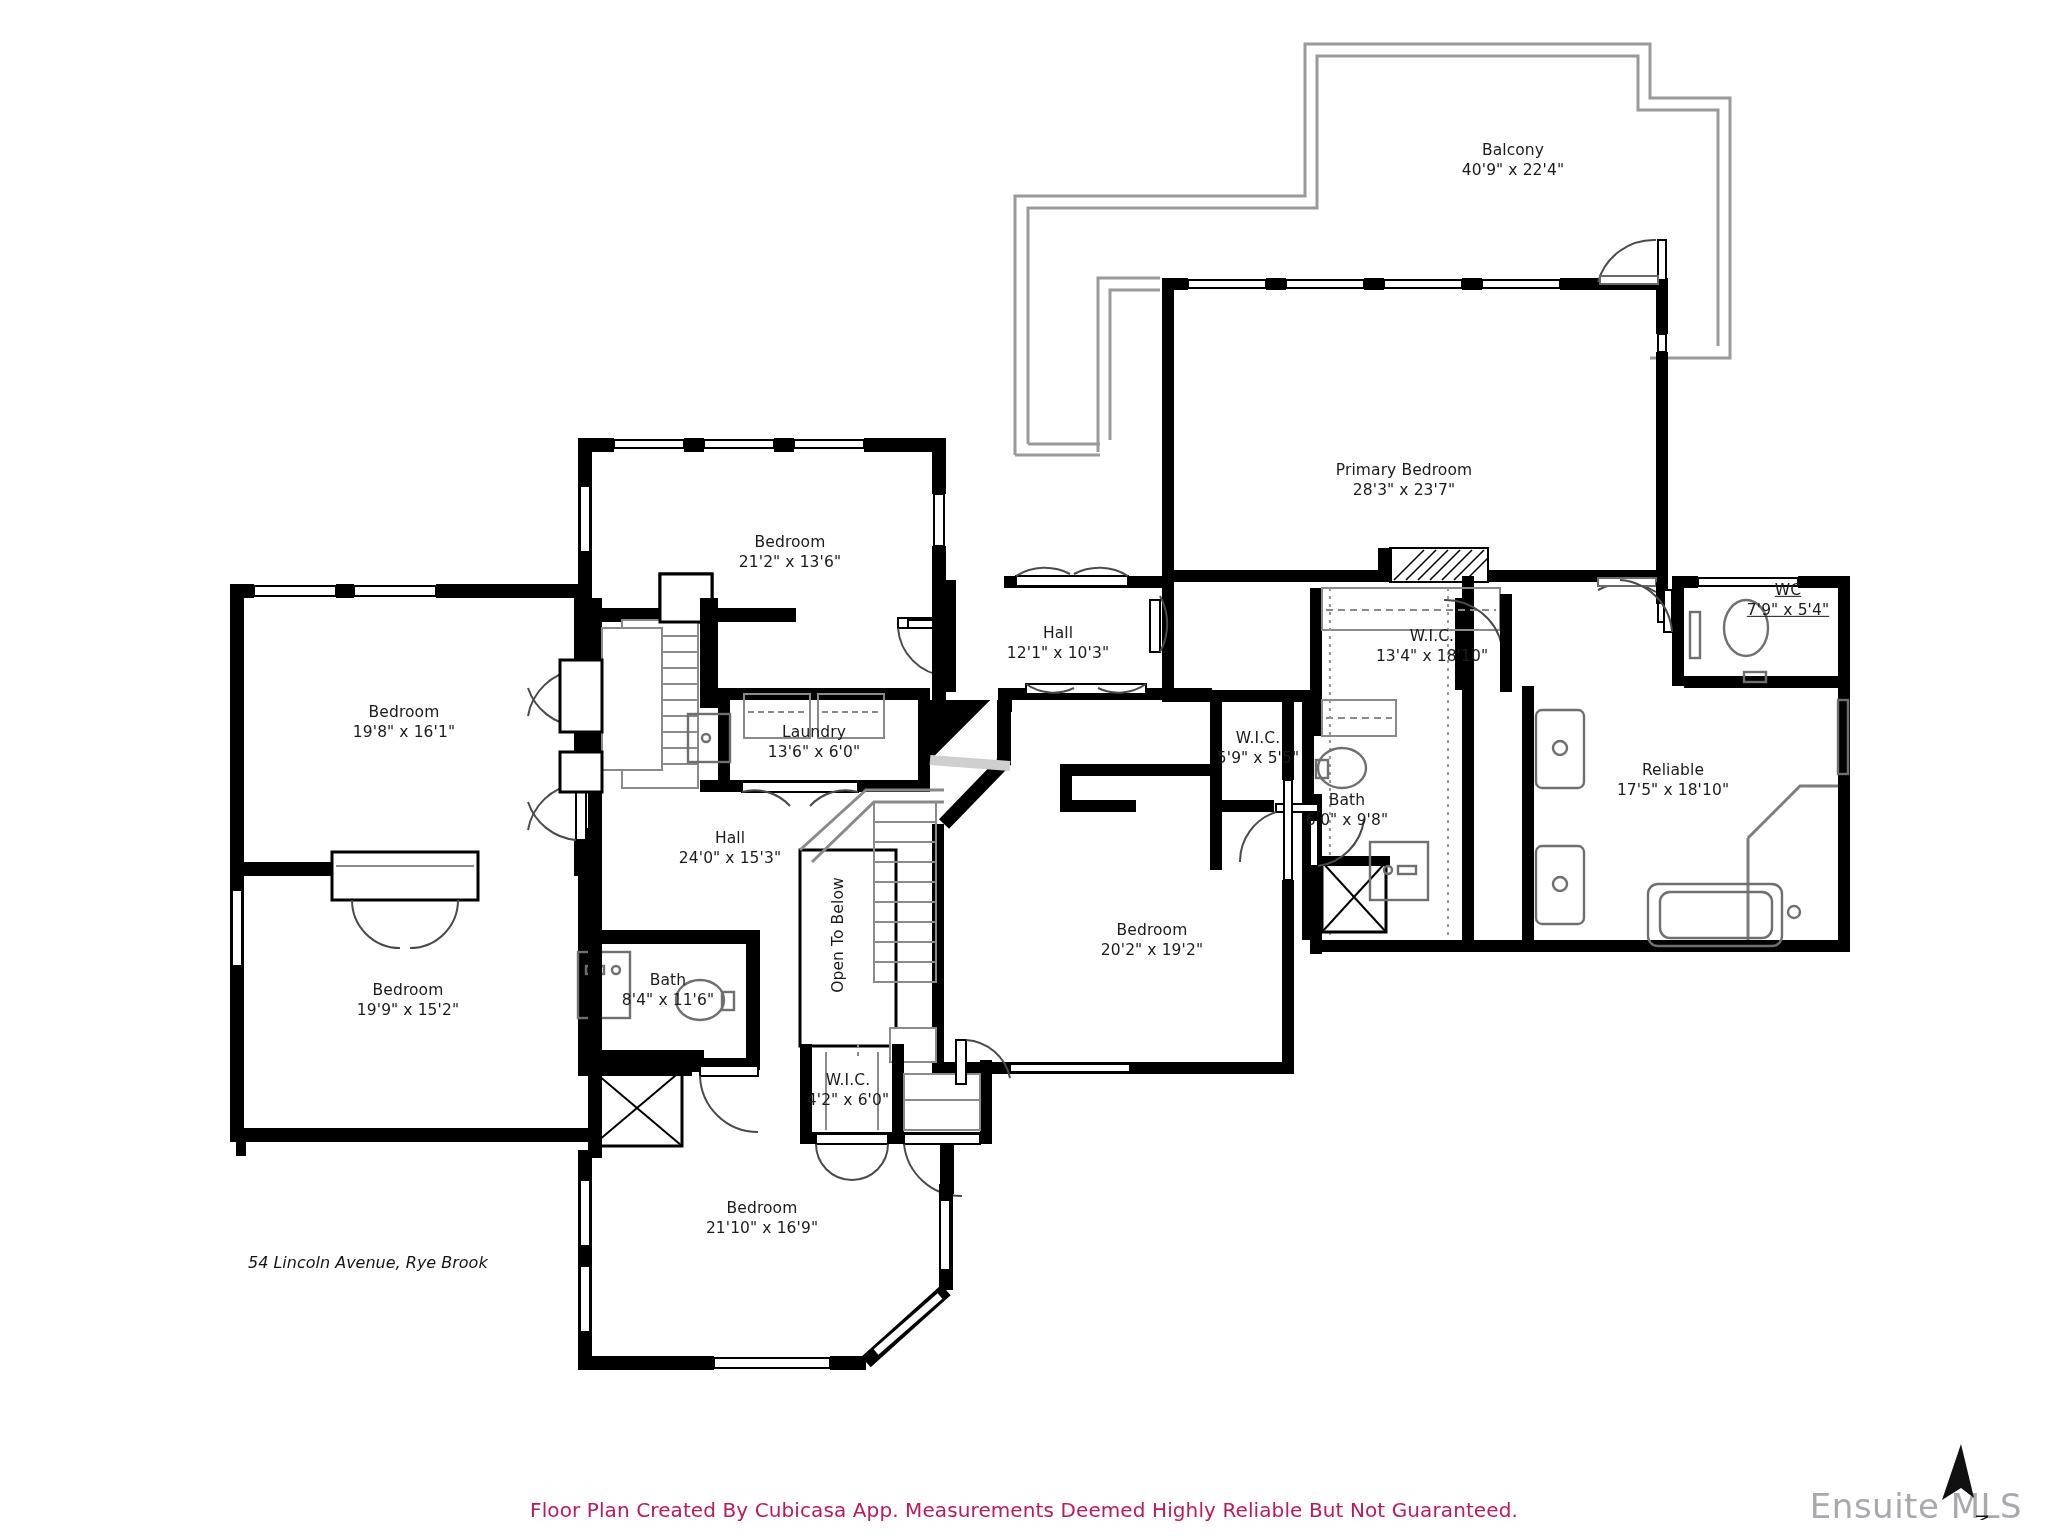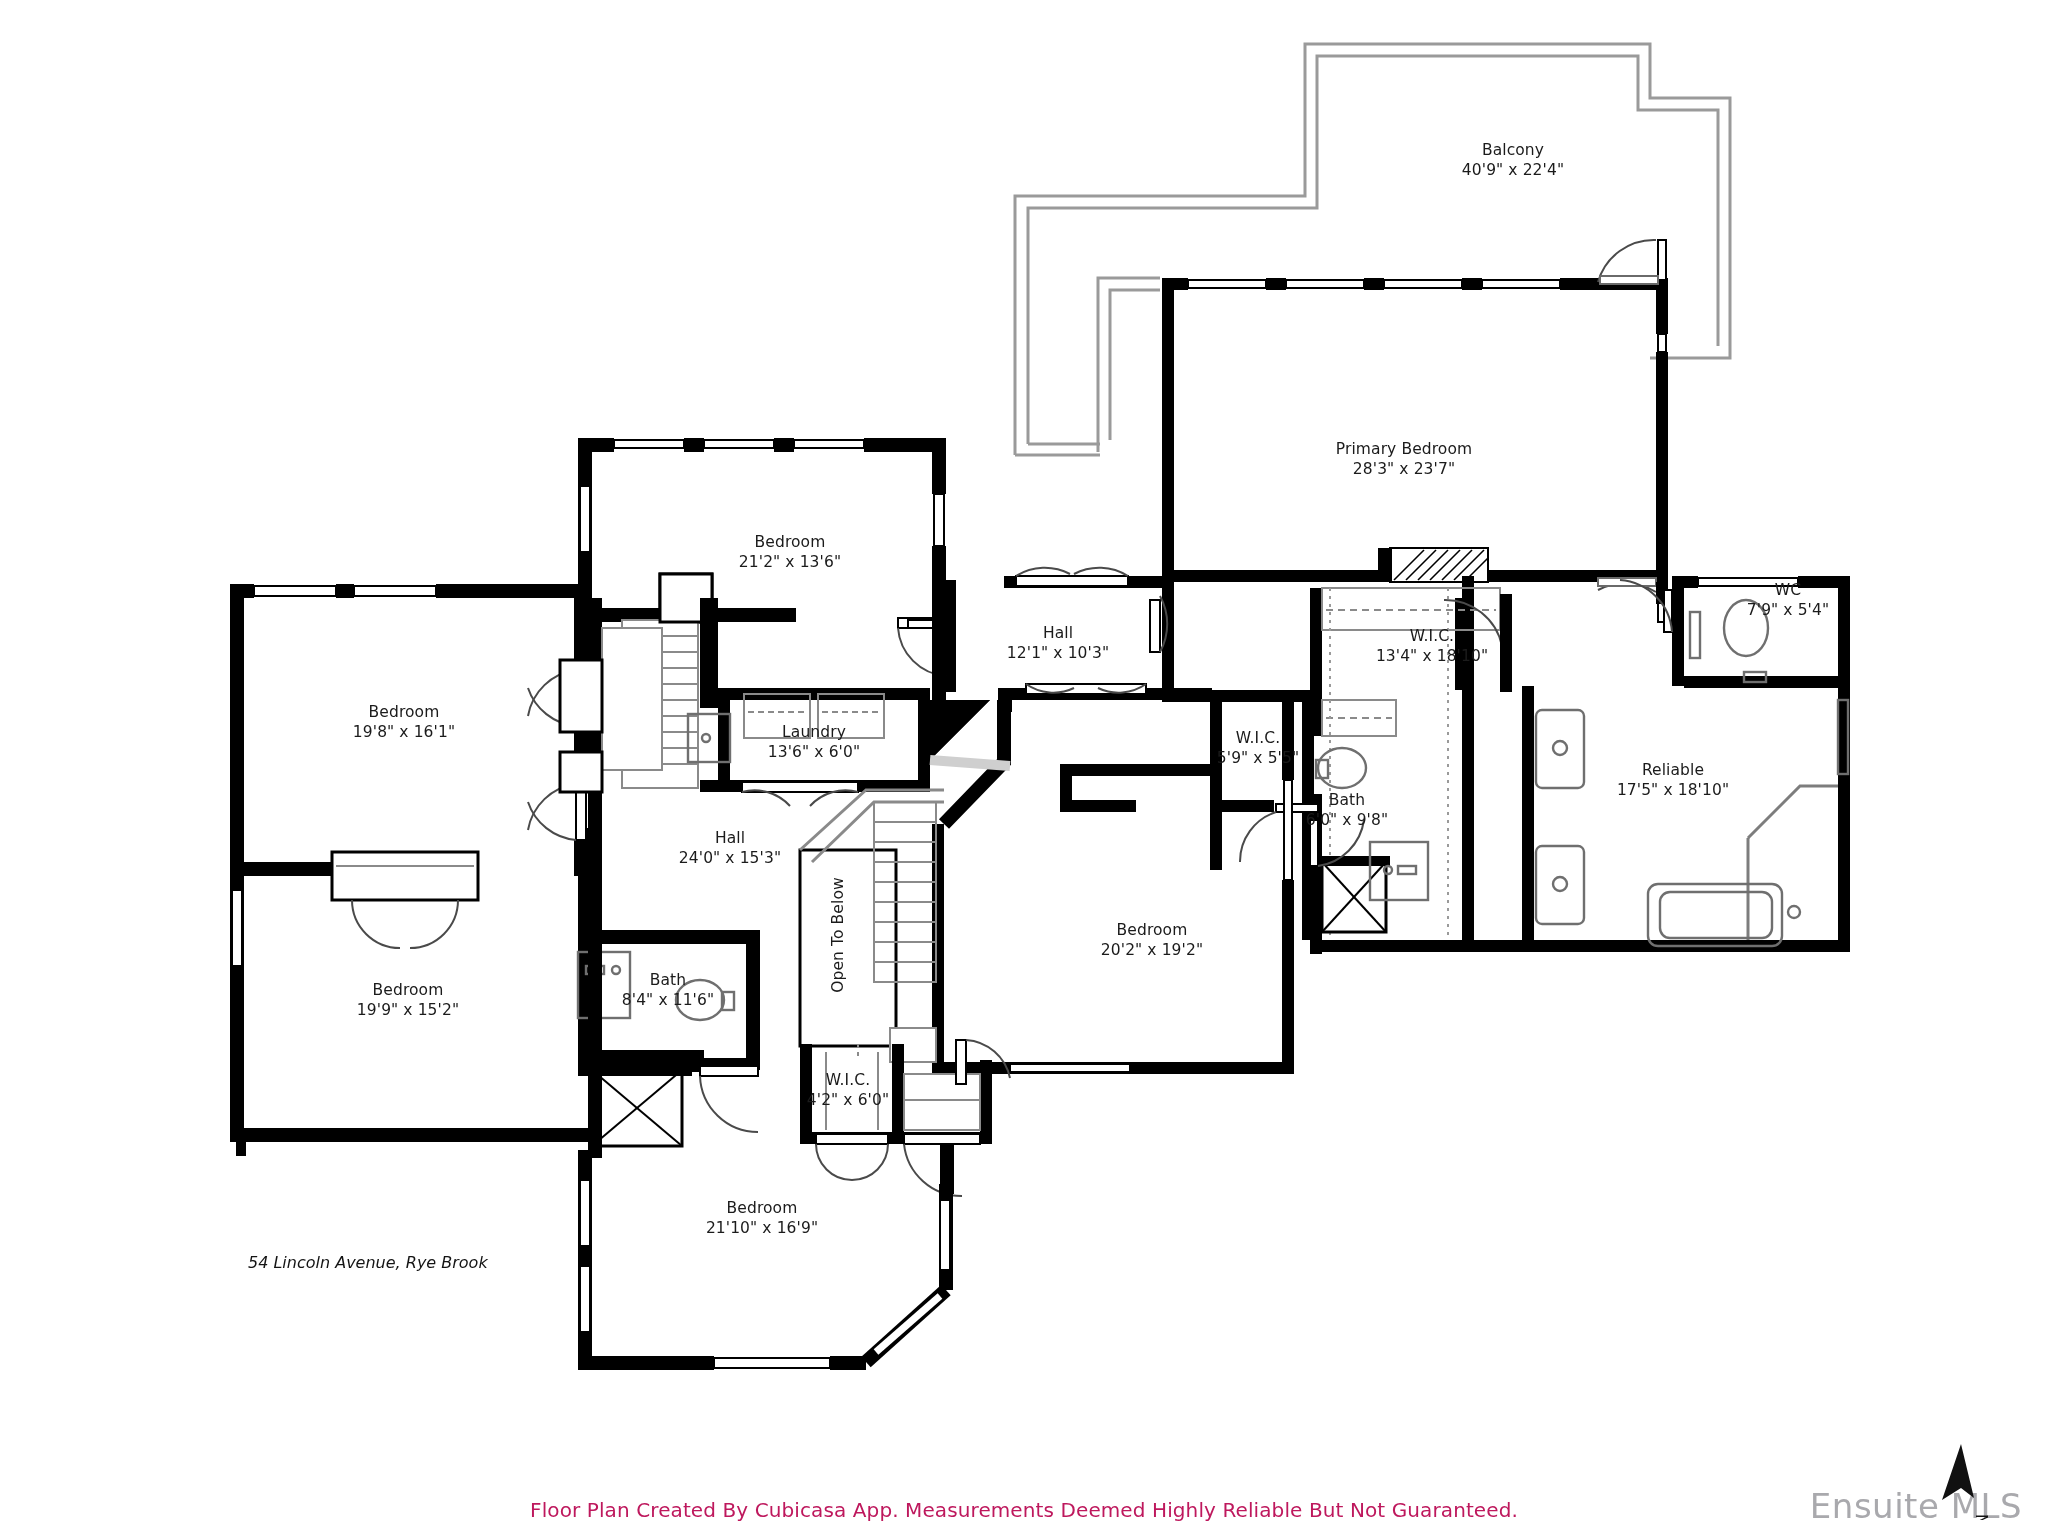--- a/index.html
+++ b/index.html
@@ -435,33 +435,33 @@
       <rect x="1162" y="690" width="60" height="12" fill="#000"></rect>
     </g>
 
   </svg>
 
   <div id="labels">
       <div class="lbl" style="left: 1513px; top: 160px;">
         <div class="nm">Balcony</div>
         <div class="dim">40'9" x 22'4"</div>
       </div>
-      <div class="lbl" style="left: 1404px; top: 459px;">
+      <div class="lbl" style="left: 1404px; top: 480px;">
         <div class="nm">Primary Bedroom</div>
         <div class="dim">28'3" x 23'7"</div>
       </div>
       <div class="lbl" style="left: 790px; top: 552px;">
         <div class="nm">Bedroom</div>
         <div class="dim">21'2" x 13'6"</div>
       </div>
       <div class="lbl" style="left: 404px; top: 722px;">
         <div class="nm">Bedroom</div>
         <div class="dim">19'8" x 16'1"</div>
       </div>
-      <div class="lbl" style="left: 1788px; top: 600px;">
+      <div class="lbl" style="left: 1788px; top: 600px; text-decoration: underline;">
         <div class="nm">WC</div>
         <div class="dim">7'9" x 5'4"</div>
       </div>
       <div class="lbl" style="left: 1432px; top: 646px;">
         <div class="nm">W.I.C.</div>
         <div class="dim">13'4" x 18'10"</div>
       </div>
       <div class="lbl" style="left: 1058px; top: 643px;">
         <div class="nm">Hall</div>
         <div class="dim">12'1" x 10'3"</div>

